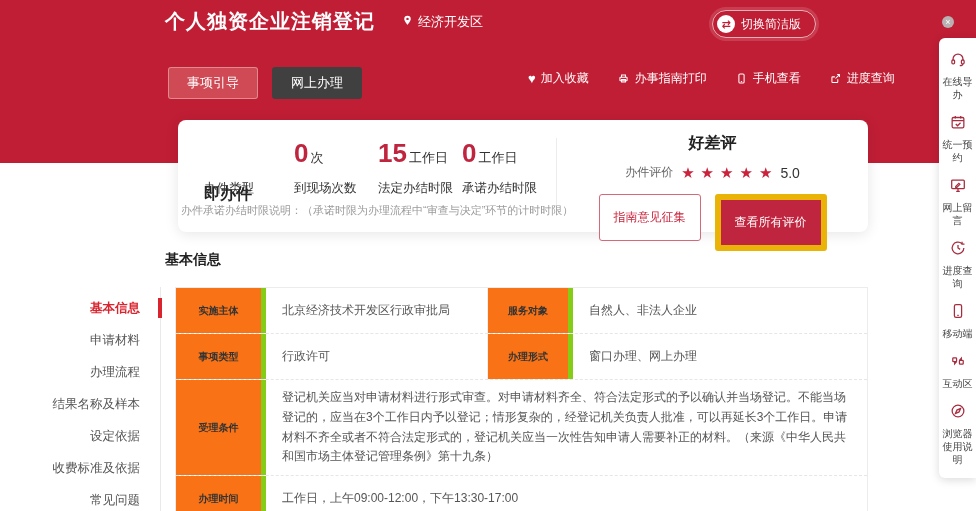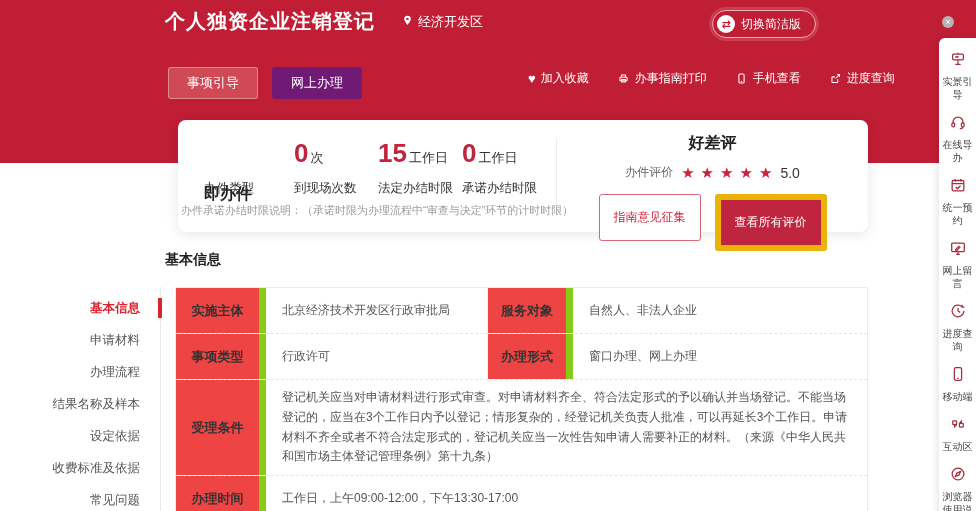--- a/index.html
+++ b/index.html
@@ -11,21 +11,21 @@
   .page-title{color:#fff;font-size:20px;font-weight:bold;letter-spacing:1px;}
   .location{display:flex;align-items:center;gap:4px;color:#fff;font-size:13px;}
   .switch-pill{position:absolute;left:712px;top:10px;height:26px;display:flex;align-items:center;gap:6px;
        padding:0 14px 0 4px;border:1px solid rgba(255,255,255,.65);border-radius:999px;
        box-shadow:0 0 0 3px rgba(255,255,255,.14);color:#fff;font-size:12px;background:transparent;cursor:pointer;}
   .switch-pill .circ{width:18px;height:18px;border-radius:50%;background:#fff;color:#c01e35;
        display:flex;align-items:center;justify-content:center;font-size:11px;font-weight:bold;}
   .tabs{position:absolute;left:168px;top:67px;display:flex;gap:14px;}
   .tab{height:30px;padding:0 18px;font-size:13px;color:#fff;border-radius:3px;display:flex;align-items:center;
        background:#cf4a55;border:1px solid rgba(255,255,255,.35);cursor:pointer;}
-  .tab.solid{border-color:transparent;background:#701a75;}
+  .tab.solid{border-color:transparent;background:#404040;}
   .banner-actions{position:absolute;left:528px;top:70px;display:flex;gap:28px;}
   .action{display:flex;align-items:center;gap:5px;color:#fff;font-size:12px;cursor:pointer;white-space:nowrap;}
   .action .icon{display:flex;}
   .action .icon svg{width:13px;height:13px;}
   .heart-glyph{font-size:13px;line-height:1;}
   
   .card{position:absolute;left:178px;top:120px;width:690px;height:112px;background:#fff;border-radius:8px;
         box-shadow:0 2px 14px rgba(0,0,0,.10);display:flex;z-index:2;}
   .card-left{position:relative;width:378px;padding:20px 0 0 26px;box-sizing:border-box;}
   .stat-row{display:flex;}
@@ -52,22 +52,22 @@
   
   .section-title{position:absolute;left:165px;top:251px;font-size:14px;font-weight:bold;color:#222;}
   .nav-divider{position:absolute;left:160px;top:287px;width:1px;height:224px;background:#e9e9e9;}
   .side-nav{position:absolute;left:0;top:292px;width:150px;}
   .nav-item{height:32px;line-height:32px;text-align:right;padding-right:10px;font-size:12.5px;color:#555;cursor:pointer;position:relative;}
   .nav-item.active{color:#d9232e;font-weight:bold;}
   .nav-item.active::after{content:"";position:absolute;right:-12px;top:6px;width:4px;height:20px;background:#d9232e;}
   .info-table{position:absolute;left:175px;top:287px;width:693px;border:1px solid #ececec;background:#fff;box-sizing:border-box;}
   .t-row{display:grid;grid-template-columns:90px 222px 85px 1fr;}
   .t-row:not(:last-child){border-bottom:1px dashed #e6e6e6;}
-  .t-label{background:#ef4444;display:flex;align-items:center;justify-content:center;
-           font-size:13px;font-weight:bold;color:#333;border-right:7px solid #84cc16;}
+  .t-label{background:#f97316;display:flex;align-items:center;justify-content:center;
+           font-size:10px;font-weight:bold;color:#333;border-right:5px solid #84cc16;}
   .t-value{display:flex;align-items:center;padding:8px 16px;font-size:12px;color:#555;line-height:1.65;box-sizing:border-box;}
   .t-value.mid{border-right:1px solid #f0f0f0;}
   .t-span{grid-column:2 / 5;}
   
   .right-panel{position:absolute;left:939px;top:38px;width:37px;background:#fff;border-radius:6px 0 0 6px;
         box-shadow:0 2px 10px rgba(0,0,0,.15);padding:6px 0;z-index:3;}
   .side-item{display:flex;flex-direction:column;align-items:center;gap:3px;padding:6px 0;cursor:pointer;}
   .side-item svg{width:18px;height:18px;}
   .side-label{font-size:10px;color:#444;text-align:center;line-height:1.3;width:34px;word-break:break-all;}
   .panel-close{position:absolute;left:942px;top:16px;width:12px;height:12px;border-radius:50%;background:#b9b0b2;
@@ -225,28 +225,20 @@
       <div class="t-row" style="min-height: 45px;">
         <div class="t-label">办理时间</div>
         <div class="t-value t-span">工作日，上午09:00-12:00，下午13:30-17:00</div>
       </div>
     </div>
 
   <div class="panel-close">×</div>
   <div class="right-panel" id="right-panel">
       <div class="side-item">
         <span class="icon"><svg viewBox="0 0 20 20" fill="none" stroke="#a62c3f" stroke-width="1.4">
-            <rect x="4" y="4.5" width="12" height="6.5" rx="1.2"></rect>
-            <path d="M10 3v1.5M10 11v5M7 16h6"></path>
-            <rect x="7" y="6.8" width="3.6" height="1.8" fill="#a62c3f" stroke="none"></rect>
-          </svg></span>
-        <div class="side-label">实景引导</div>
-      </div>
-      <div class="side-item">
-        <span class="icon"><svg viewBox="0 0 20 20" fill="none" stroke="#a62c3f" stroke-width="1.4">
             <path d="M4.5 12v-2a5.5 5.5 0 0 1 11 0v2"></path>
             <rect x="3.2" y="11" width="3" height="4.5" rx="1.3"></rect>
             <rect x="13.8" y="11" width="3" height="4.5" rx="1.3"></rect>
             <path d="M15.3 15.5c0 1.4-1.8 1.9-3.3 1.9"></path>
           </svg></span>
         <div class="side-label">在线导办</div>
       </div>
       <div class="side-item">
         <span class="icon"><svg viewBox="0 0 20 20" fill="none" stroke="#a62c3f" stroke-width="1.4">
             <rect x="3.5" y="5" width="13" height="11.5" rx="1.5"></rect>

